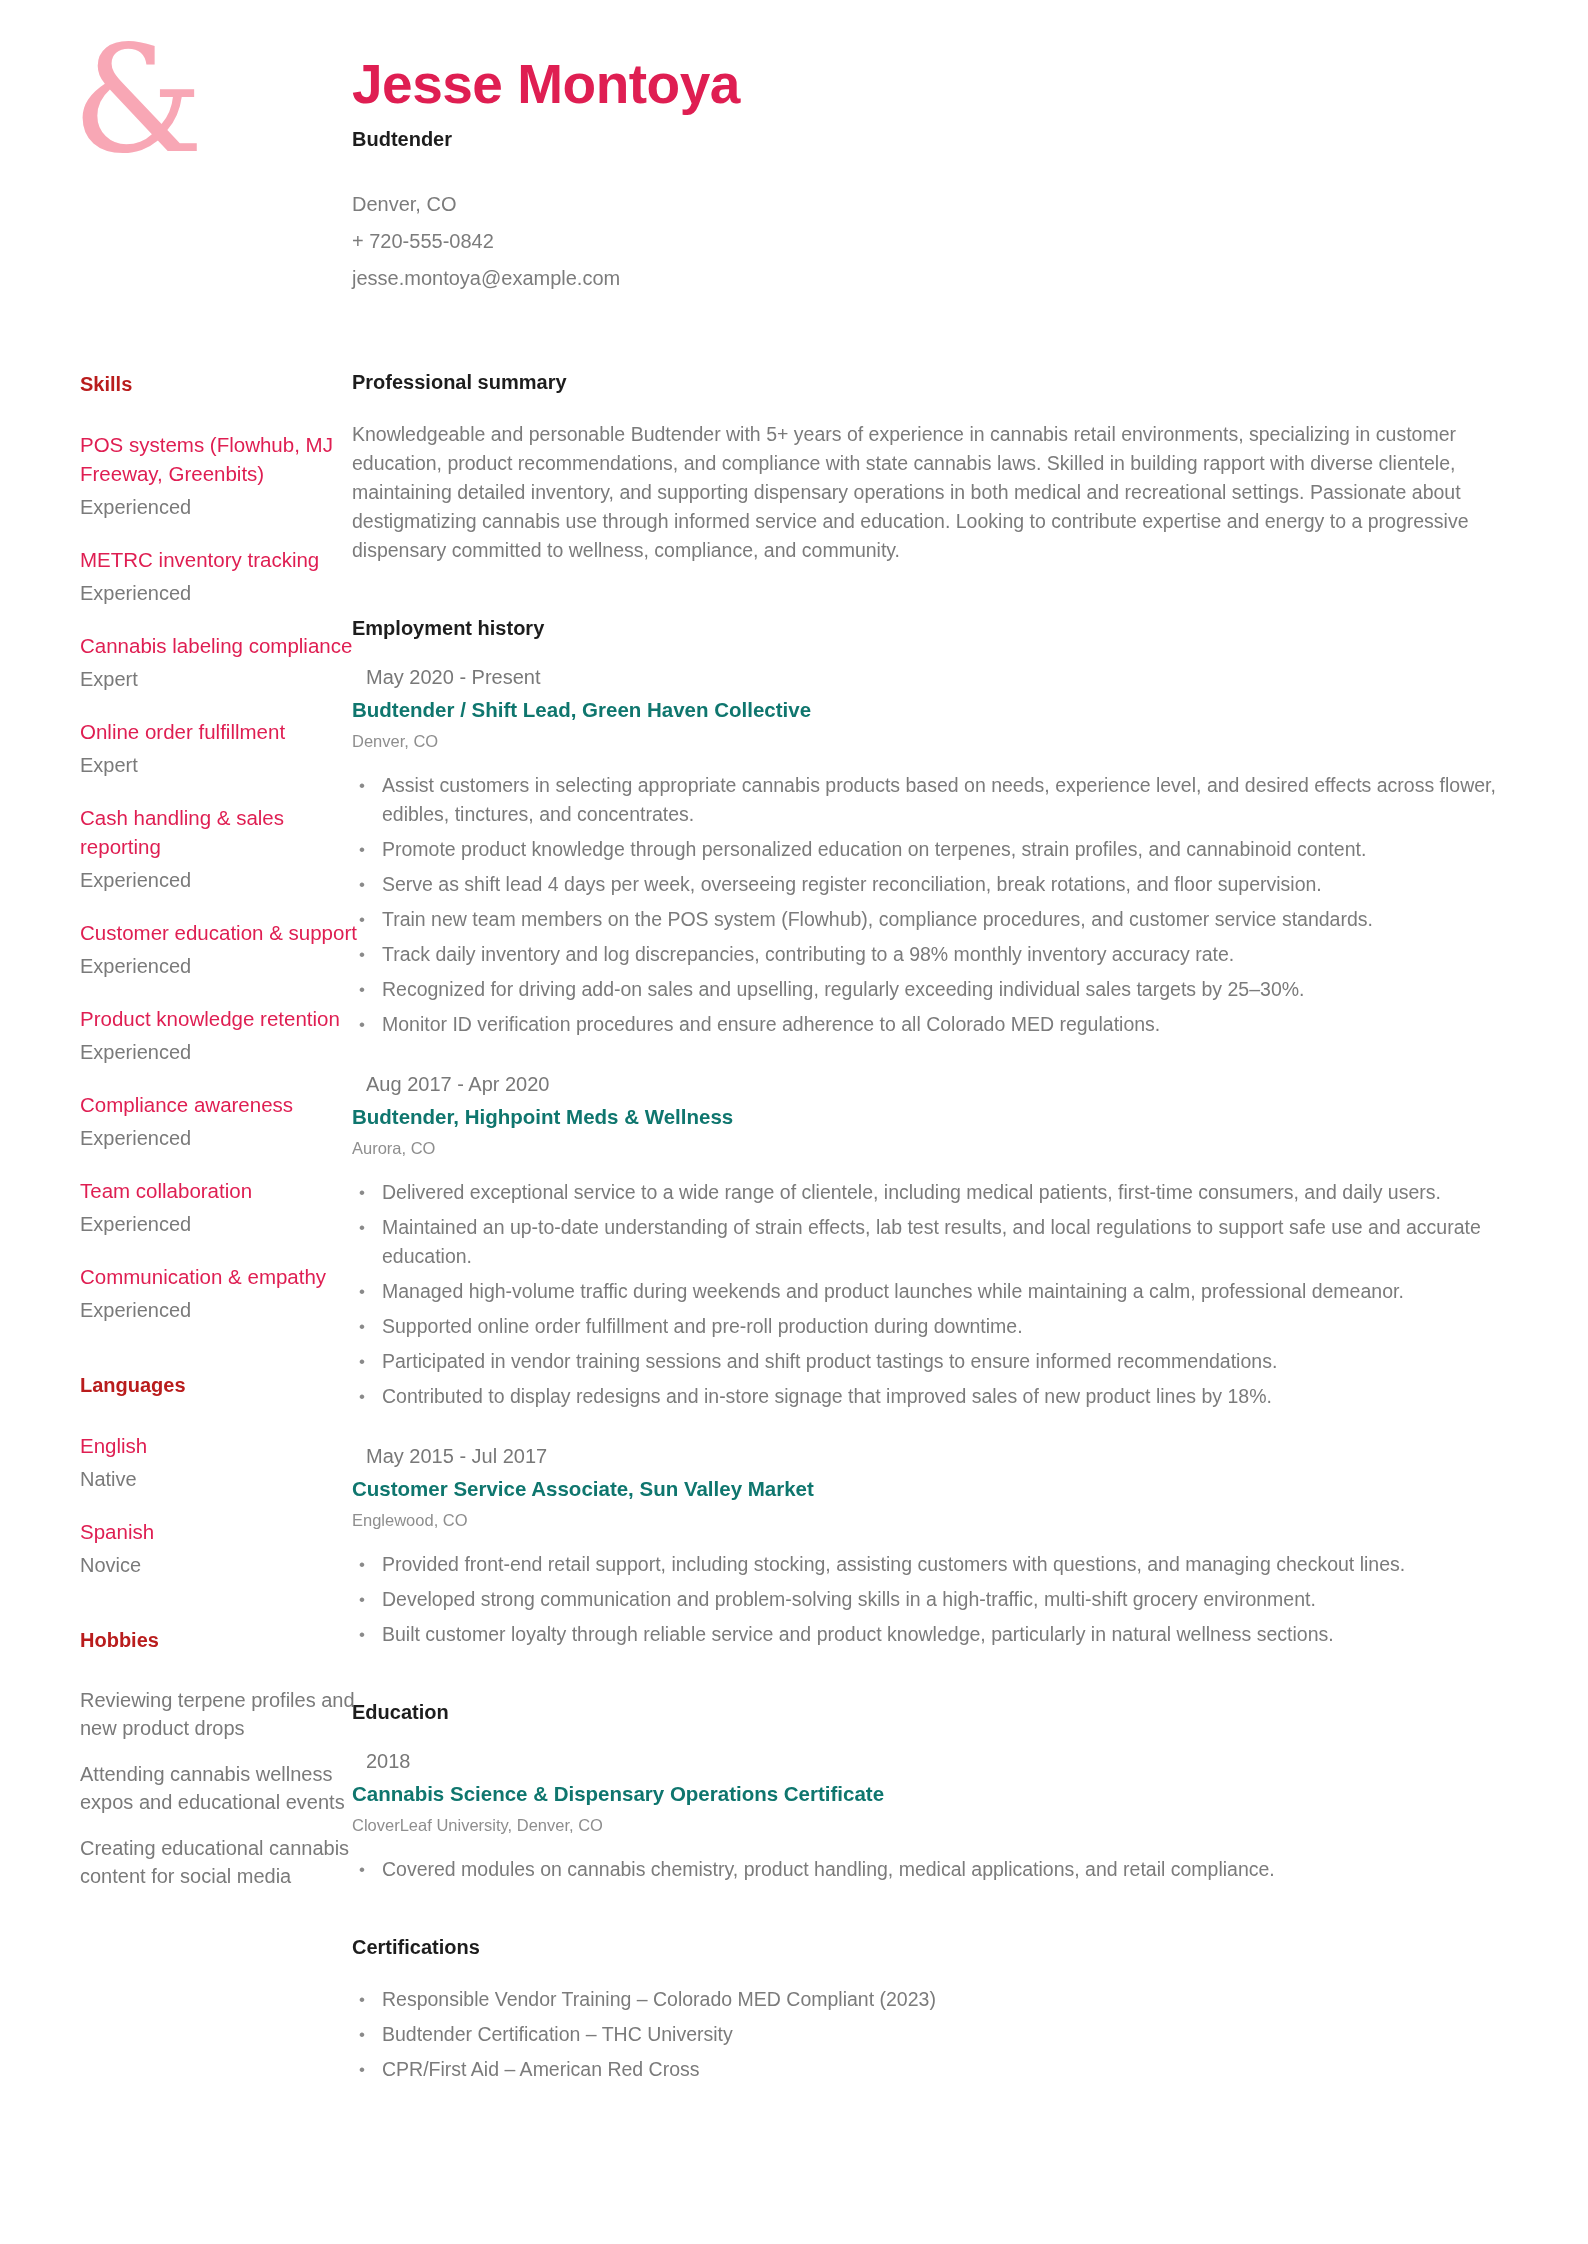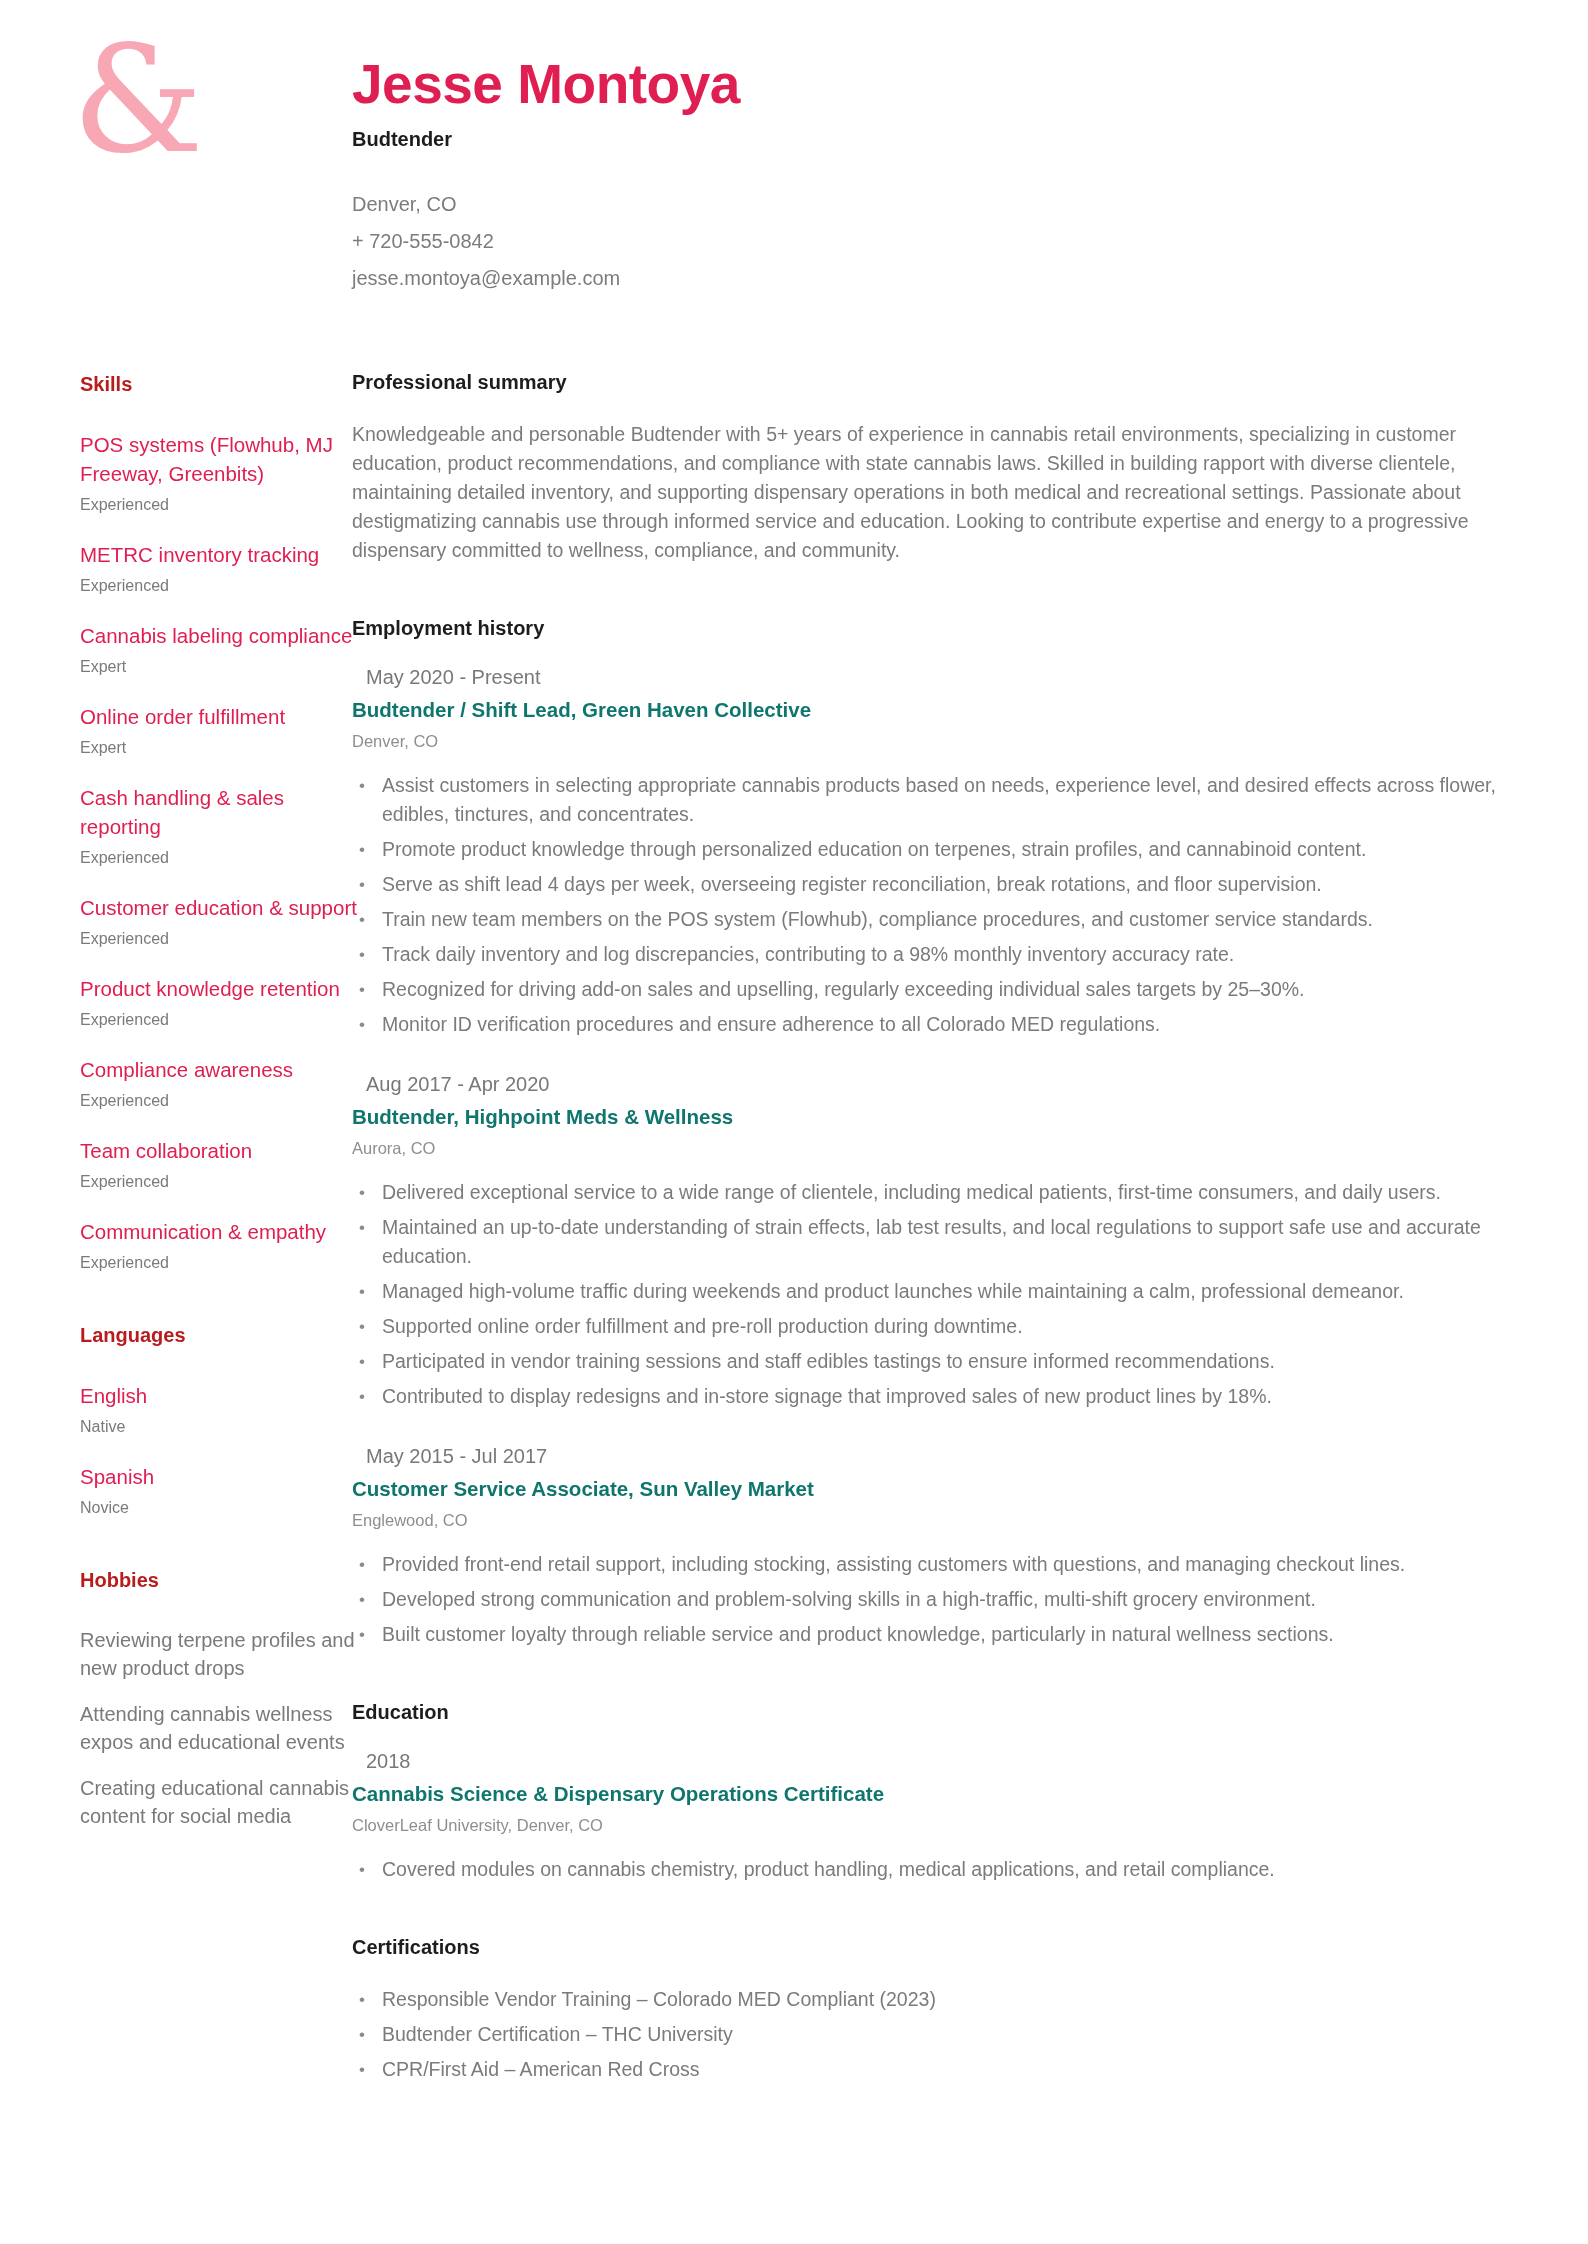--- a/index.html
+++ b/index.html
@@ -31,21 +31,21 @@
   .contact { margin-top:42px; }
   .contact-line { font-size:20px; color:#7c7c7c; margin-bottom:14px; }
 
   
   .sidebar { position:absolute; left:80px; top:373px; width:282px; }
   .side-title { margin:0 0 34px 0; font-size:20px; font-weight:600; color:#b91c1c; }
   .side-block { margin-top:0; }
   .side-block + .side-block { margin-top:52px; }
   .skill { margin-bottom:26px; }
   .skill-name { font-size:20.5px; font-weight:500; line-height:29px; color:var(--accent, #df1e52); }
-  .skill-level { margin-top:8px; font-size:16px; color:#7a7a7a; }
+  .skill-level { margin-top:8px; font-size:20px; color:#7a7a7a; }
   .hobby { font-size:20px; color:#7a7a7a; line-height:28px; margin-bottom:18px; }
 
   
   .main { position:absolute; left:352px; top:371px; width:1166px; }
   .m-title { margin:0 0 26px 0; font-size:20px; font-weight:600; color:#1d1d1d; }
   .summary { font-size:19.5px; color:#7b7b7b; line-height:29px; }
   .section { margin-top:52px; }
   .job + .job { margin-top:34px; }
   .job-dates { font-size:20px; color:#787878;margin-left:14px; }
   .job-title { margin-top:9px; font-size:20.5px; font-weight:600; color:#0f766e; }
@@ -173,21 +173,21 @@
 
       <div class="job">
         <div class="job-dates">Aug 2017 - Apr 2020</div>
         <div class="job-title">Budtender, Highpoint Meds &amp; Wellness</div>
         <div class="job-loc">Aurora, CO</div>
         <ul class="bullets">
           <li>Delivered exceptional service to a wide range of clientele, including medical patients, first-time consumers, and daily users.</li>
           <li>Maintained an up-to-date understanding of strain effects, lab test results, and local regulations to support safe use and accurate education.</li>
           <li>Managed high-volume traffic during weekends and product launches while maintaining a calm, professional demeanor.</li>
           <li>Supported online order fulfillment and pre-roll production during downtime.</li>
-          <li>Participated in vendor training sessions and staff edibles tastings to ensure informed recommendations.</li>
+          <li>Participated in vendor training sessions and shift product tastings to ensure informed recommendations.</li>
           <li>Contributed to display redesigns and in-store signage that improved sales of new product lines by 18%.</li>
         </ul>
       </div>
 
       <div class="job">
         <div class="job-dates">May 2015 - Jul 2017</div>
         <div class="job-title">Customer Service Associate, Sun Valley Market</div>
         <div class="job-loc">Englewood, CO</div>
         <ul class="bullets">
           <li>Provided front-end retail support, including stocking, assisting customers with questions, and managing checkout lines.</li>

